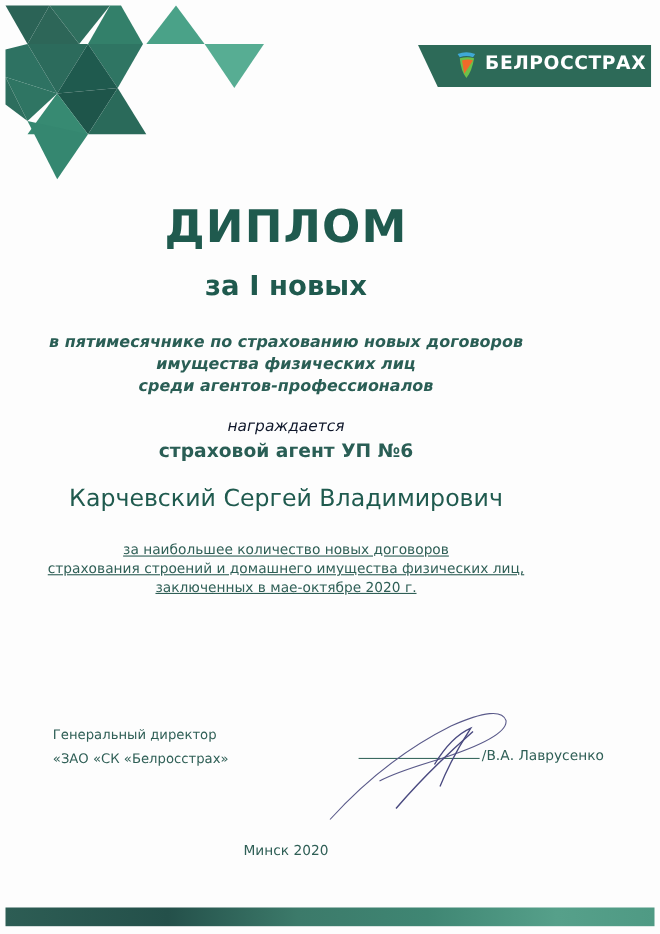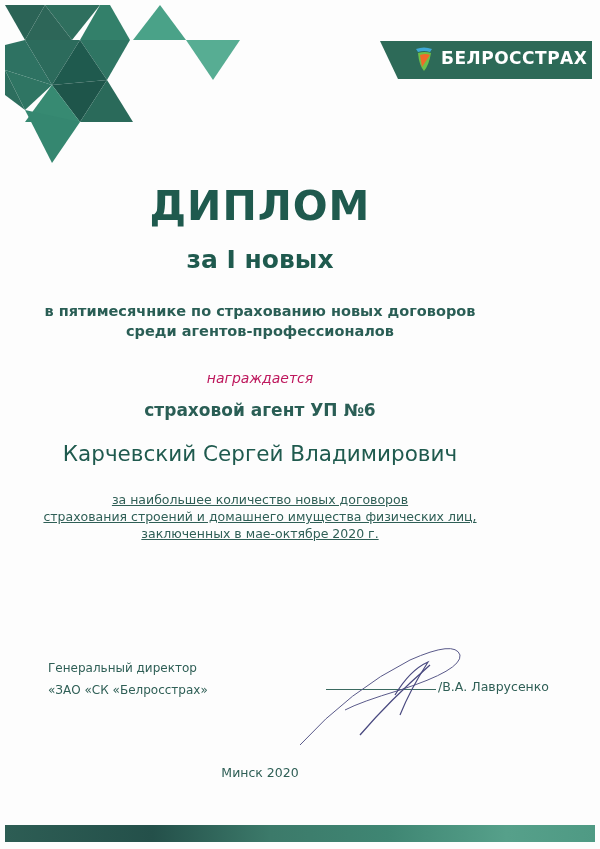--- a/index.html
+++ b/index.html
@@ -2,23 +2,23 @@
 <html><head>
 <meta charset="utf-8">
 <style>
   html, body { margin:0; padding:0; }
   body { width:600px; height:849px; background:#fdfdfd; position:relative; overflow:hidden;
          font-family:"DejaVu Sans", "Liberation Sans", sans-serif; color:#245a50; }
   .abs { position:absolute; }
   .center { position:absolute; left:0; width:520px; text-align:center; }
   #title { top:182px; font-size:41px; font-weight:bold; color:#1f5a4e; letter-spacing:1px; }
   #place { top:245px; font-size:25px; font-weight:bold; color:#1f5a4e; }
-  .comp { font-size:14.5px; font-weight:bold; color:#2a5e55; line-height:20px; }
+  .comp { font-size:14.5px; font-weight:bold; color:#2a5e55; line-height:20px;font-style:italic; }
   #comp { top:301px; }
-  #awarded { top:370px; font-size:14px; font-style:italic; color:#be185d; }
+  #awarded { top:380px; font-size:14px; font-style:italic; color:#0f172a; }
   #agent { top:400px; font-size:17px; font-weight:bold; color:#2a5e55; }
   #name { top:441px; font-size:21.5px; font-weight:normal; color:#1f5a4e; }
   .reason { font-size:12.5px; color:#2f5f56; line-height:17px; }
   #reason { top:491px;text-decoration:underline; }
   #dir { left:48px; top:657px; font-size:12px; line-height:22px; color:#2f5f56; }
   #sigline { left:326px; top:689px; width:110px; height:1px; background:#3b6a60; }
   #signer { left:438px; top:679px; font-size:12.5px; color:#2f5f56; }
   #city { top:765px; font-size:12.5px; color:#2f5f56; }
   #band { left:5px; top:825px; width:590px; height:17px;
           background:linear-gradient(90deg,#2d5d54 0%,#24504a 25%,#3c7a6a 45%,#3f8673 65%,#56a08a 85%,#4f9a84 100%); }
@@ -55,20 +55,21 @@
     <path d="M40,14 Q46,12 50,14 Q46,20 42,26 Z" fill="#f06a2a"></path>
   </g>
 </svg>
 <div class="abs" id="logo-text">БЕЛРОССТРАХ</div>
 
 <div class="center" id="title">ДИПЛОМ</div>
 <div class="center" id="place">за I новых</div>
 
 <div class="center comp" id="comp">
   <div>в пятимесячнике по страхованию новых договоров</div>
+  <div>имущества физических лиц</div>
   <div>среди агентов-профессионалов</div>
 </div>
 
 <div class="center" id="awarded">награждается</div>
 <div class="center" id="agent">страховой агент УП №6</div>
 <div class="center" id="name">Карчевский Сергей Владимирович</div>
 
 <div class="center reason" id="reason">
   <div>за наибольшее количество новых договоров</div>
   <div>страхования строений и домашнего имущества физических лиц,</div>

